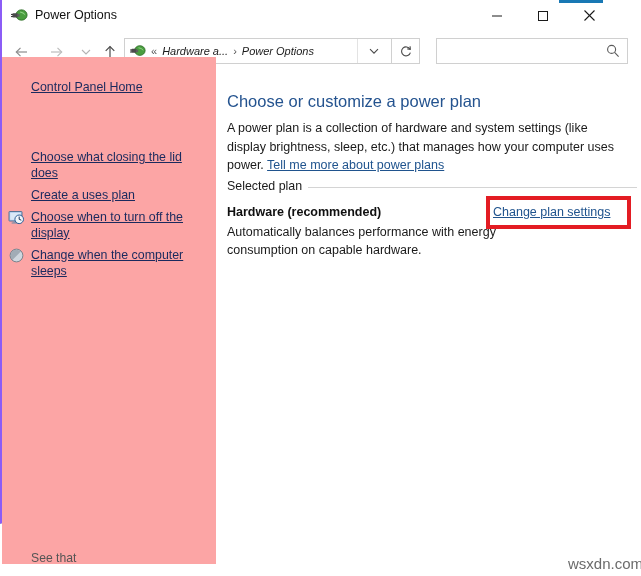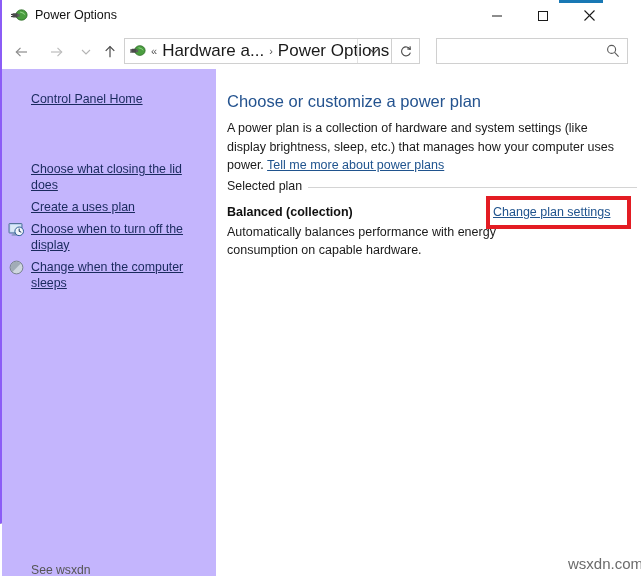--- a/index.html
+++ b/index.html
@@ -74,22 +74,22 @@
     display: flex; align-items: center;
   }
   #crumb-icon {
     margin-left: 5px; width: 16px; height: 16px; flex: none;
   }
   .crumb-sep {
     font-size: 11px; color: #555555; margin: 0 5px;
     line-height: 24px; flex: none;
   }
   .crumb-text {
-    font-size: 17px; color: #1a1a1a; white-space: nowrap;
-    line-height: 24px; flex: none;
+    font-size: 11px; color: #1a1a1a; white-space: nowrap;
+    line-height: 24px; flex: none; font-style: italic;
   }
   #addr-dropdown {
     position: absolute; left: 355px; top: 39px;
     width: 33px; height: 24px;
     display: flex; align-items: center; justify-content: center;
     border-left: 1px solid #e3e3e3;
     font-size: 11px; color: #4a4a4a;
   }
   #refresh-btn {
     position: absolute; left: 390px; top: 38px;
@@ -120,23 +120,23 @@
     width: 16px; height: 16px;
     border-radius: 50%;
     background: #1272ba;
     color: #ffffff; font-size: 11px; font-weight: bold;
     display: flex; align-items: center; justify-content: center;
     line-height: 1;
   }
 
   
   #sidebar {
-    position: absolute; left: 0; top: 69px;
+    position: absolute; left: 0; top: 57px;
     width: 214px; height: 507px;
-    background: #c4b5fd;
+    background: #fca5a5;
   }
   .side-link {
     position: absolute; left: 29px;
     width: 176px;
     font-size: 12.4px;
     color: #1a2a5e;
     line-height: 16px;
   }
   .side-icon {
     position: absolute; left: 6px;
@@ -346,36 +346,36 @@
 
     <span class="side-icon" style="top:190px;">
       <svg width="17" height="17" viewBox="0 0 17 17">
         <circle cx="8.5" cy="8.5" r="6.4" fill="#cfd7df" stroke="#6f7b86" stroke-width="0.9"></circle>
         <path d="M8.5 2.1 A6.4 6.4 0 0 0 8.5 14.9 A6.4 6.4 0 0 1 8.5 2.1 Z" fill="#5d6a76"></path>
         <path d="M4.4 4.2 A6.4 6.4 0 0 1 12.8 4.6 L4.4 13 A6.4 6.4 0 0 1 4.4 4.2 Z" fill="#7c8894" opacity="0.55"></path>
       </svg>
     </span>
     <a class="side-link" style="top:190px;" href="#">Change when the computer sleeps</a>
 
-    <span id="see-also-label">See wsxdn</span>
+    <span id="see-also-label">See that</span>
 
   </div>
 
   <div id="content">
 
     <div id="page-title">Choose or customize a power plan</div>
 
     <div id="page-desc">
       <span>A power plan is a collection of hardware and system settings (like display brightness, sleep, etc.) that manages how your computer uses power. </span><a href="#">Tell me more about power plans</a>
     </div>
 
     <div id="selected-plan-rule"></div>
     <div id="selected-plan-label">Selected plan</div>
 
-    <div id="plan-name">Balanced (collection)</div>
+    <div id="plan-name">Hardware (recommended)</div>
     <div id="plan-desc">Automatically balances performance with energy consumption on capable hardware.</div>
 
     <div id="highlight-inner"></div>
     <a id="change-plan-settings" href="#" style="z-index:4;">Change plan settings</a>
     <div id="highlight-box"></div>
   </div>
 
   <div id="watermark">wsxdn.com</div>
 
 </div>

